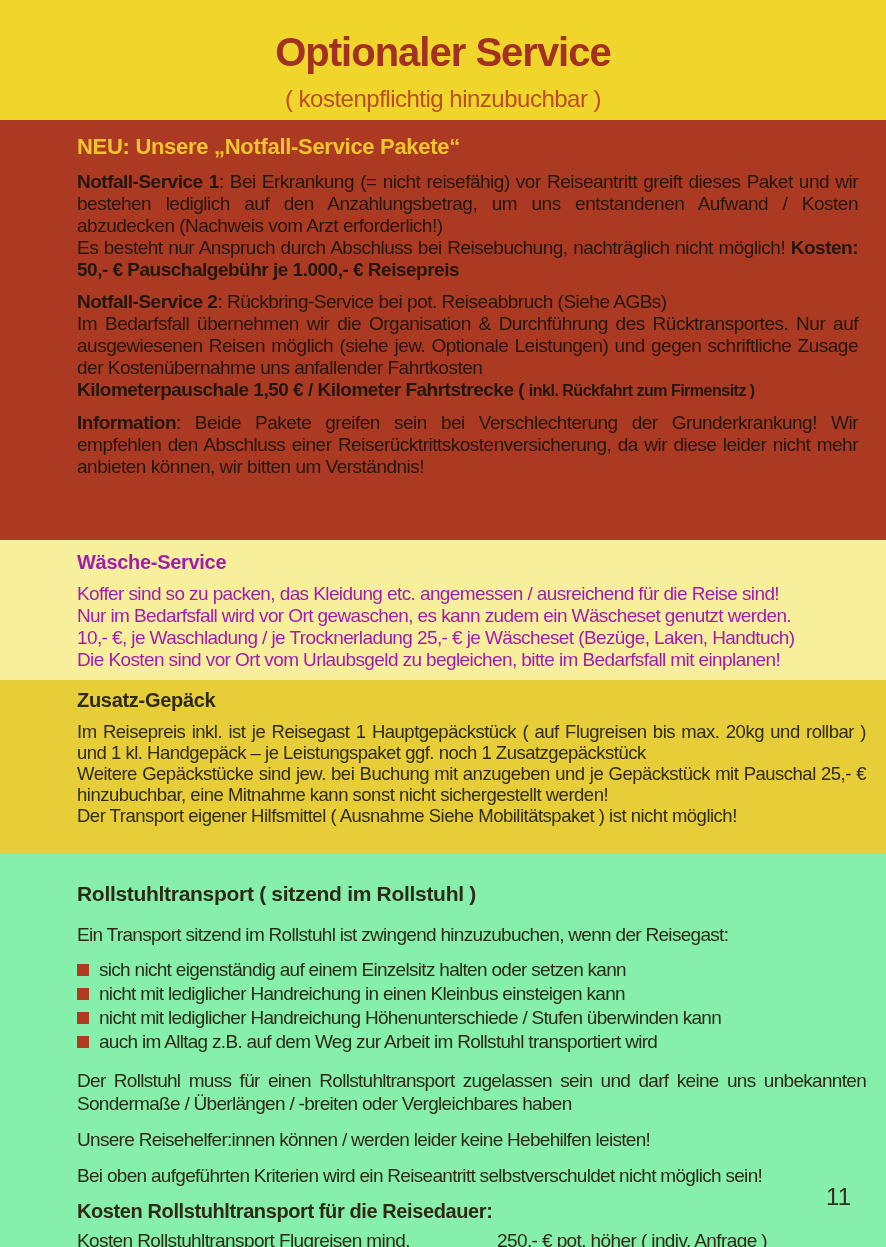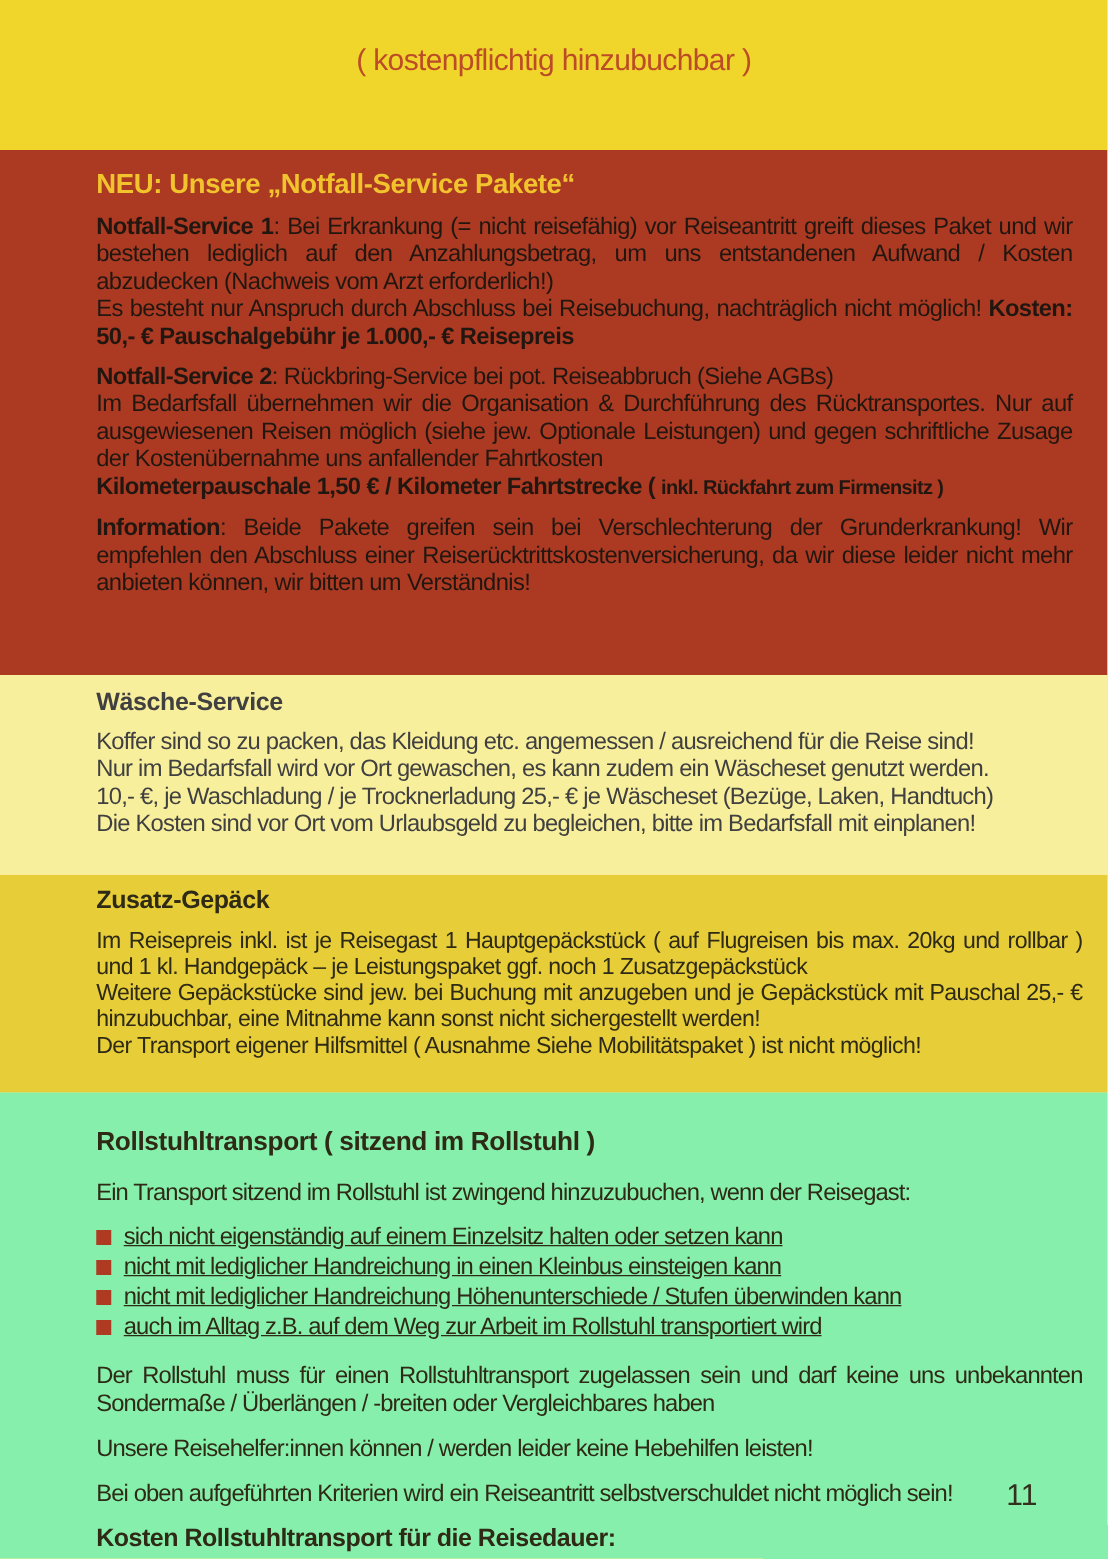--- a/index.html
+++ b/index.html
@@ -7,56 +7,57 @@
   body {
     width: 886px; height: 1247px; overflow: hidden;
     font-family: "Liberation Sans", sans-serif;
     background: #F8EF9D;
   }
   .page { width: 886px; height: 1247px; display: flex; flex-direction: column; }
 
   
   .band-top { flex: none; height: 120px; background: #F0D62A; text-align: center; padding-top: 32px; overflow: hidden; }
   .title { font-size: 40px; font-weight: bold; color: #A23121; letter-spacing: -1px; line-height: 1; }
-  .subtitle { font-size: 24px; color: #BC4B27; letter-spacing: -0.5px; margin-top: 3px; }
+  .subtitle { font-size: 24px; color: #BC4B27; letter-spacing: -0.5px; margin-top: 13px; }
 
   
   .band-red { flex: none; height: 420px; background: #AC3A23; padding: 12px 28px 0 77px; overflow: hidden; color: #221710; }
   .nf-heading { color: #F1C42D; font-weight: bold; font-size: 22px; letter-spacing: -0.3px; margin: 2px 0 11px; }
   .band-red p { margin: 0 0 10px; font-size: 19px; line-height: 22px; letter-spacing: -0.5px; text-align: justify; }
   .band-red b.small { font-size: 16px; }
 
   
-  .band-pale1 { flex: none; height: 160px; background: #F8EF9D; padding: 11px 20px 0 77px; overflow: hidden; color: #404040; }
+  .band-pale1 { flex: none; height: 140px; background: #F8EF9D; padding: 11px 20px 0 77px; overflow: hidden; color: #a21caf; }
   .sec-heading { font-weight: bold; font-size: 20px; letter-spacing: -0.3px; margin: 0 0 9px; }
   .band-pale1 .line { font-size: 19px; line-height: 22px; letter-spacing: -0.6px; white-space: nowrap; }
 
   
   .band-gold { flex: none; height: 174px; background: #E7CE39; padding: 9px 20px 0 77px; overflow: hidden; color: #2E2A16; }
   .band-gold .zline { font-size: 18.5px; line-height: 21px; letter-spacing: -0.5px; text-align: justify; margin: 0; }
 
   
   .band-bottom { flex: 1; background: #86efac; padding: 28px 20px 0 77px; position: relative; color: #2E2A16; overflow: hidden; }
   .rs-heading { font-size: 21px; font-weight: bold; letter-spacing: -0.3px; margin: 0 0 17px; }
   .band-bottom .bp { font-size: 19px; line-height: 23px; letter-spacing: -0.7px; margin: 0 0 13px; }
   .intro { margin-bottom: 12px !important; }
-  .bullet-list { margin: 0 0 15px; text-decoration: underline; }
+  .bullet-list { margin: 0 0 15px; }
   .bullet { display: flex; align-items: flex-start; font-size: 19px; line-height: 24px; letter-spacing: -0.7px; }
   .sq { flex: none; width: 12px; height: 12px; background: #AE3A22; margin: 6px 10px 0 0; }
   .costs-heading { font-size: 20px; font-weight: bold; letter-spacing: -0.4px; margin: 0 0 6px; }
   .cost-row { display: flex; font-size: 19px; line-height: 23px; letter-spacing: -0.6px; }
   .cost-label { flex: none; width: 420px; }
-  .page-num { position: absolute; right: 56px; bottom: 36px; font-size: 24px; color: #33301E; }
+  .page-num { position: absolute; right: 35px; bottom: 36px; font-size: 24px; color: #33301E; }
 </style>
 </head>
 <body>
 
 <div class="page">
 
   <div class="band-top">
+    <div class="title">Optionaler Service</div>
     <div class="subtitle">( kostenpflichtig hinzubuchbar )</div>
   </div>
 
   <div class="band-red">
     <div class="nf-heading">NEU: Unsere „Notfall-Service Pakete“</div>
     <p><b>Notfall-Service 1</b><span>: Bei Erkrankung (= nicht reisefähig) vor Reiseantritt greift dieses Paket und wir bestehen lediglich auf den Anzahlungsbetrag, um uns entstandenen Aufwand / Kosten abzudecken (Nachweis vom Arzt erforderlich!)</span><br><span>Es besteht nur Anspruch durch Abschluss bei Reisebuchung, nachträglich nicht möglich! </span><b>Kosten: 50,- € Pauschalgebühr je 1.000,- € Reisepreis</b></p>
     <p><b>Notfall-Service 2</b><span>: Rückbring-Service bei pot. Reiseabbruch (Siehe AGBs)</span><br><span>Im Bedarfsfall übernehmen wir die Organisation &amp; Durchführung des Rücktransportes. Nur auf ausgewiesenen Reisen möglich (siehe jew. Optionale Leistungen) und gegen schriftliche Zusage der Kostenübernahme uns anfallender Fahrtkosten</span><br><b>Kilometerpauschale 1,50 € / Kilometer Fahrtstrecke ( </b><b class="small">inkl. Rückfahrt zum Firmensitz )</b></p>
     <p><b>Information</b><span>: Beide Pakete greifen sein bei Verschlechterung der Grunderkrankung! Wir empfehlen den Abschluss einer Reiserücktrittskostenversicherung, da wir diese leider nicht mehr anbieten können, wir bitten um Verständnis!</span></p>
   </div>
 

